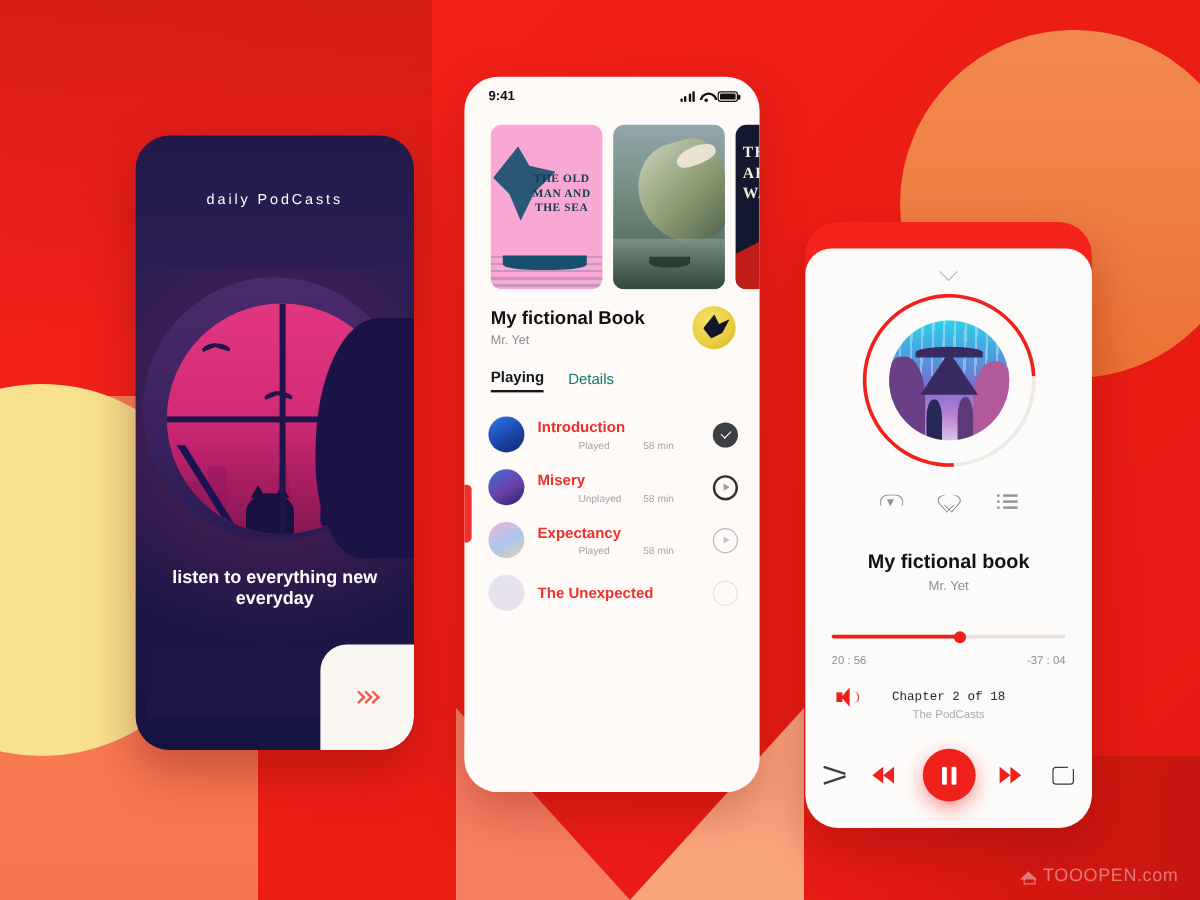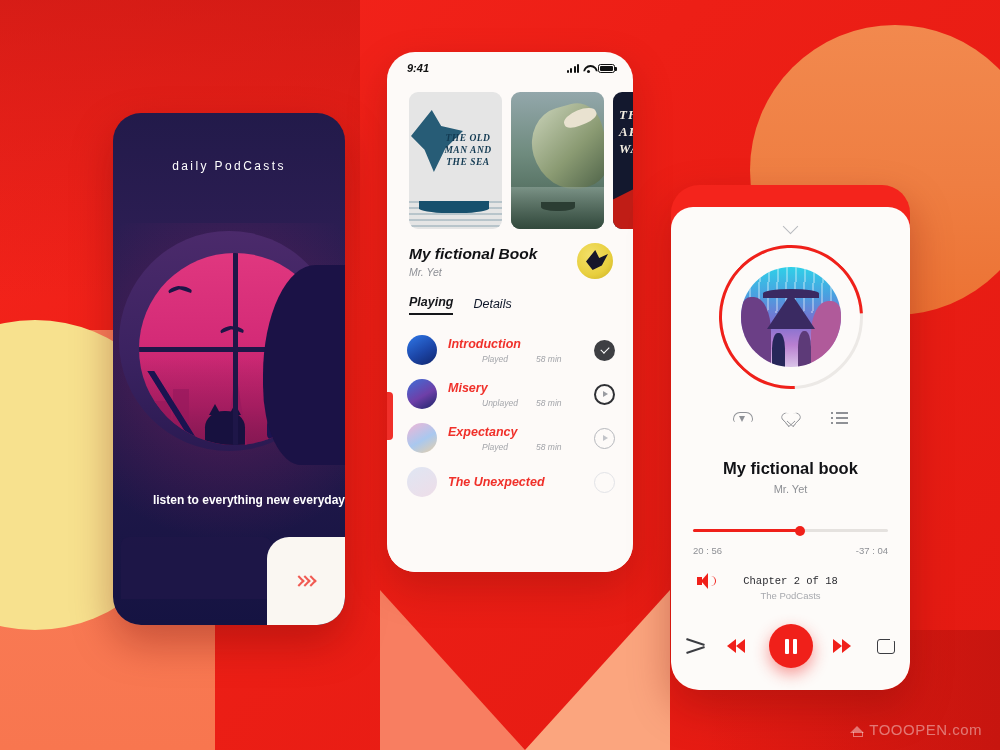--- a/index.html
+++ b/index.html
@@ -130,41 +130,40 @@
   .cat::after  { right:4px; }
   .p1-person {
     position:absolute; right:-14px; top:42px; width:96px; height:200px;
     background:#1b1246; border-radius:55% 0 0 40%;
   }
   .p1-sofa {
     position:absolute; left:8px; bottom:26px; width:150px; height:62px;
     background:rgba(30,22,72,.85); border-radius:8px 8px 0 0;
   }
   .p1-tag {
-    position:absolute; left:0; right:0; bottom:118px; text-align:right;
-    color:#fff; font-size:12px; font-weight:700;
+    position:absolute; left:0; right:0; bottom:118px; text-align:center;
+    color:#fff; font-size:15px; font-weight:700;
   }
   .p1-next {
     position:absolute; right:0; bottom:0; width:78px; height:88px;
     background:#faf7f2; border-radius:22px 0 26px 0;
     display:flex; align-items:center; justify-content:center;
   }
   .p1-chev { display:flex; gap:0px; }
   .p1-chev span {
     display:block; width:8px; height:8px;
     border-right:2.2px solid #f05a52; border-top:2.2px solid #f05a52;
     transform:rotate(45deg); margin-left:-2px;
   }
 
   
   #phone2 {
-    left:387px; top:52px; width:246px; height:520px;
+    left:387px; top:64px; width:246px; height:596px;
     background:#fdfaf8;
     box-shadow:0 16px 38px rgba(120,12,9,.30);
-    font-style:italic;
   }
   .p2-status {
     height:32px; display:flex; align-items:center; justify-content:space-between;
     padding:0 18px 0 20px; font-size:11px; font-weight:700; color:#111;
   }
   .st-icons { display:flex; align-items:flex-end; gap:4px; }
   .st-bars { display:flex; align-items:flex-end; gap:1.4px; height:9px; }
   .st-bars i { display:block; width:2px; background:#111; border-radius:1px; }
   .st-bars i:nth-child(1){height:3px;} .st-bars i:nth-child(2){height:5px;}
   .st-bars i:nth-child(3){height:7px;} .st-bars i:nth-child(4){height:9px;}
@@ -184,21 +183,21 @@
   }
   .st-batt::before { content:""; display:block; width:100%; height:100%; background:#111; border-radius:1px; }
   .st-batt::after {
     content:""; position:absolute; right:-3px; top:2.5px; width:1.6px; height:3.5px;
     background:#111; border-radius:0 1px 1px 0;
   }
   .p2-covers {
     display:flex; gap:9px; padding:8px 0 0 22px; overflow:hidden;
   }
   .cover { width:93px; height:137px; border-radius:9px; flex:0 0 auto; overflow:hidden; position:relative; }
-  .cover.c1 { background:#e5e5e5; }
+  .cover.c1 { background:#f9a8d4; }
   .c1-text {
     position:absolute; right:8px; top:40px; width:52px; text-align:center;
     font-family:"Liberation Serif", serif; font-weight:700; color:#123a52;
     font-size:9.5px; line-height:12px; letter-spacing:.5px;
   }
   .c1-fish {
     position:absolute; left:2px; top:18px; width:52px; height:62px;
     background:#17506d; clip-path:polygon(0 42%,40% 0,58% 26%,100% 34%,66% 62%,44% 100%,26% 64%);
     opacity:.92;
   }
@@ -249,21 +248,21 @@
     background:radial-gradient(circle at 38% 34%,#f3e06a 0%,#e8cf3e 60%,#c9ae22 100%);
     position:relative; overflow:hidden; flex:0 0 auto;
   }
   .p2-badge::before {
     content:""; position:absolute; left:9px; top:7px; width:22px; height:20px;
     background:#16162a; clip-path:polygon(0 58%,42% 0,60% 40%,100% 20%,72% 78%,30% 100%);
   }
   .p2-tabs {
     display:flex; gap:20px; padding:16px 0 0 22px; align-items:flex-end;
   }
-  .p2-tab { font-size:12.5px; color:#0f172a; padding-bottom:4px; }
+  .p2-tab { font-size:12.5px; color:#0f766e; padding-bottom:4px; }
   .p2-tab.active { color:#15161a; font-weight:700; border-bottom:2px solid #15161a; }
   .p2-list { padding:14px 0 0 0; }
   .p2-row {
     display:flex; align-items:center; padding:0 18px 0 20px; height:42px; margin-bottom:2px;
   }
   .row-thumb { width:30px; height:30px; border-radius:50%; flex:0 0 auto; overflow:hidden; }
   .t1 { background:linear-gradient(150deg,#2f78e8 0%,#1c46a8 55%,#10256b 100%); }
   .t2 { background:linear-gradient(150deg,#6b5ae0 0%,#c44fb0 50%,#2c2060 100%); }
   .t3 { background:linear-gradient(150deg,#3f6fd8 0%,#6e3fa8 55%,#1a2468 100%); }
   .t4 { background:linear-gradient(150deg,#f0b6d6 0%,#a9c8ef 55%,#e8cfa8 100%); }

